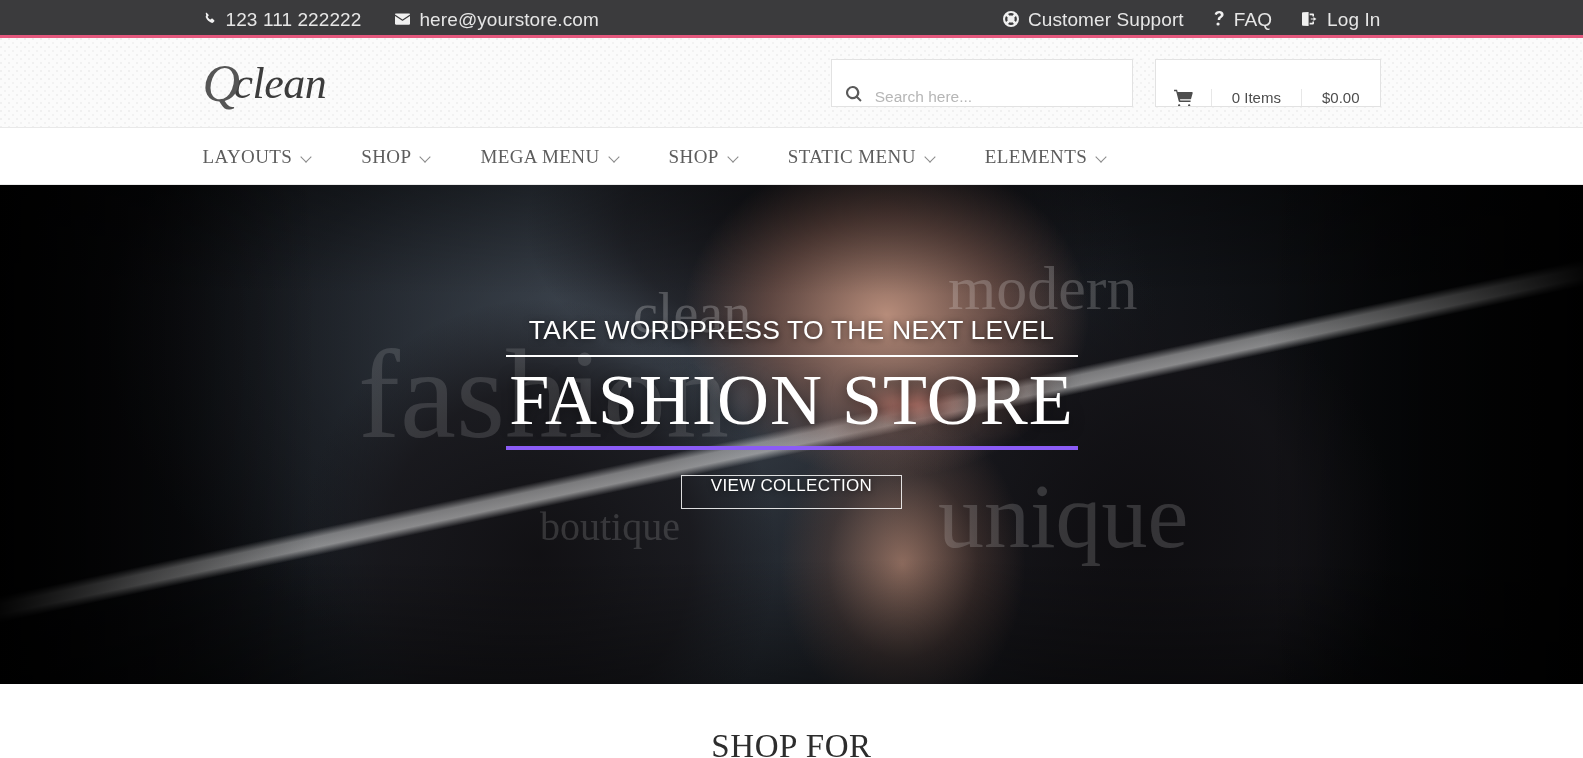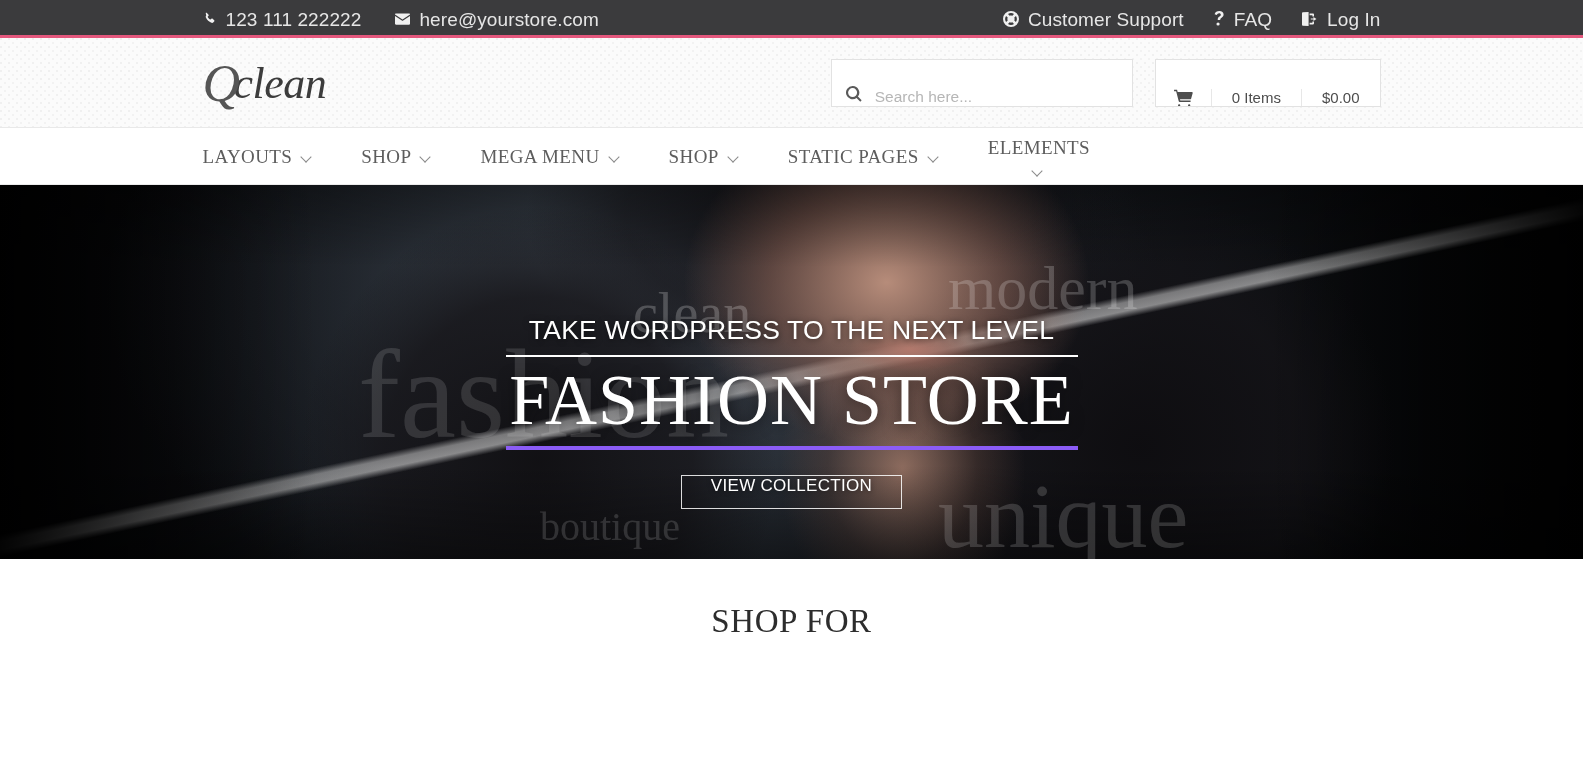--- a/index.html
+++ b/index.html
@@ -152,40 +152,40 @@
     align-items: center;
     gap: 10px;
     font-family: "Liberation Serif", serif;
     font-size: 19px;
     color: #5d5d5d;
     letter-spacing: .4px;
     margin-right: 48px;
     cursor: pointer;
     line-height: 1;
   }
-  .nav-item:last-child { margin-right: 0; flex-direction: column; }
+  .nav-item:last-child { margin-right: 0; }
   .chev {
     width: 11px; height: 7px;
     position: relative;
     display: inline-block;
   }
   .chev::before {
     content: "";
     position: absolute;
     left: 0; top: 0;
     width: 7px; height: 7px;
     border-right: 1.6px solid #8a8a8a;
     border-bottom: 1.6px solid #8a8a8a;
     transform: rotate(45deg);
   }
 
   
   .hero {
     position: relative;
-    height: 374px;
+    height: 499px;
     overflow: hidden;
     background: #737373;
   }
   .hero-photo {
     position: absolute;
     inset: 0;
     background:
       
       radial-gradient(ellipse 260px 210px at 56% 26%, rgba(196,150,130,0.92) 0%, rgba(150,106,92,0.55) 45%, rgba(40,30,28,0) 78%),
       
@@ -405,21 +405,21 @@
     </div>
     <div class="nav-item">
       <span>MEGA MENU</span>
       <span class="chev"></span>
     </div>
     <div class="nav-item">
       <span>SHOP</span>
       <span class="chev"></span>
     </div>
     <div class="nav-item">
-      <span>STATIC PAGES</span>
+      <span>STATIC MENU</span>
       <span class="chev"></span>
     </div>
     <div class="nav-item">
       <span>ELEMENTS</span>
       <span class="chev"></span>
     </div>
   </div>
 </div>
 
 <div class="hero">

